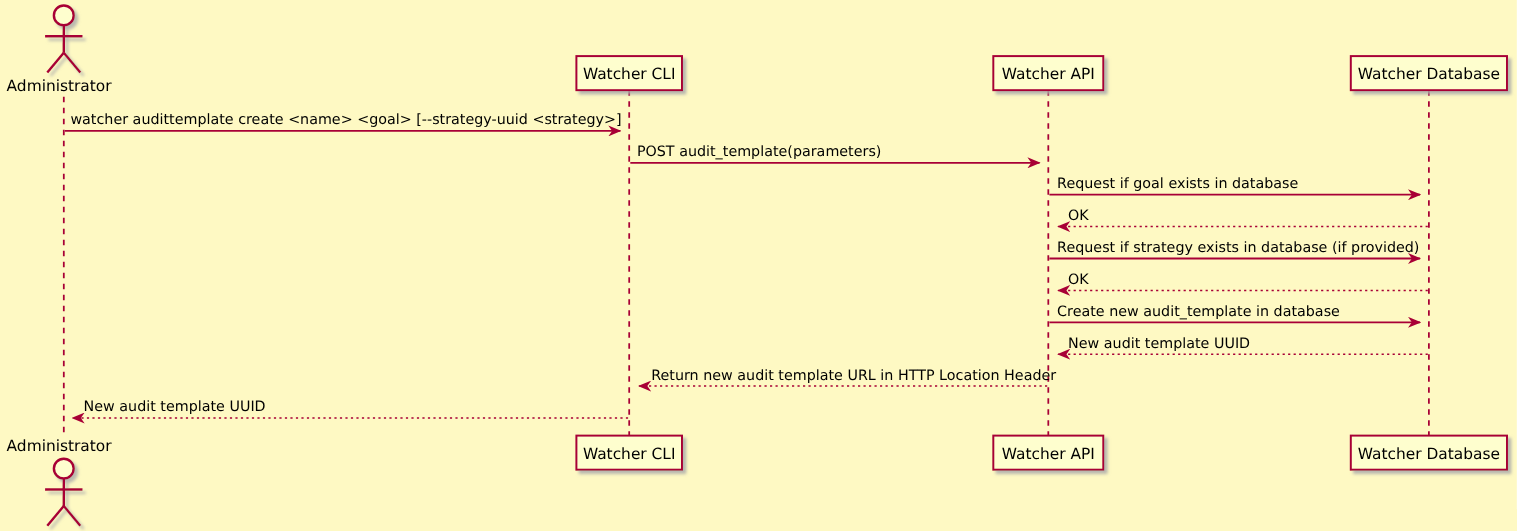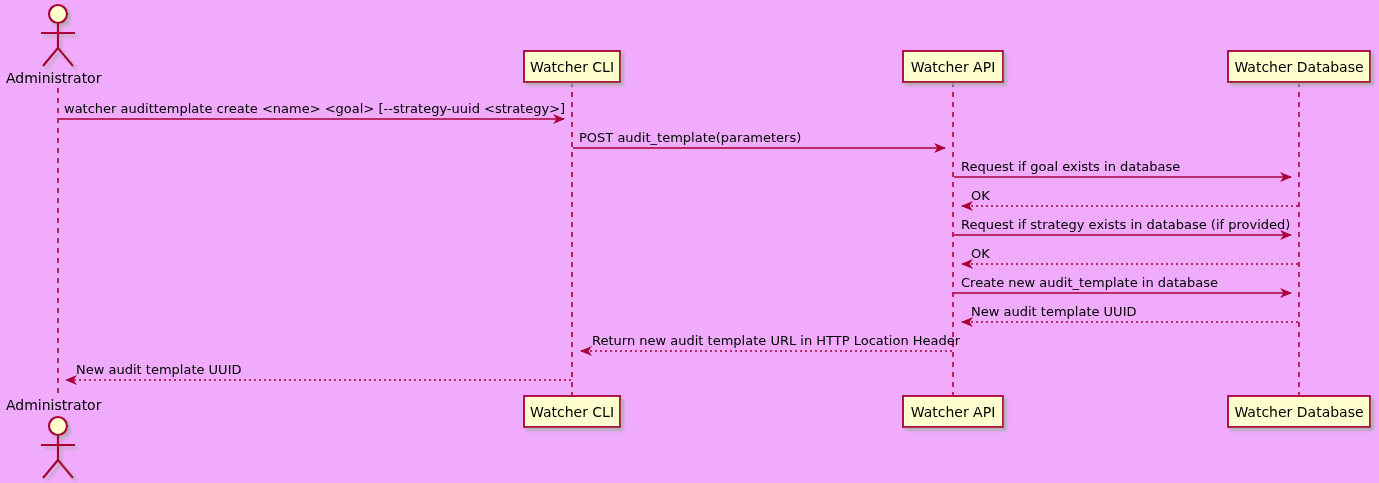--- a/index.html
+++ b/index.html
@@ -5,21 +5,21 @@
 <style>
   html, body {
     margin: 0;
     padding: 0;
     background: #FFFFFF;
   }
   #diagram-root {
     position: relative;
     width: 1379px;
     height: 483px;
-    background: #f0abfc;
+    background: #fef9c3;
     font-family: "DejaVu Sans", sans-serif;
     overflow: hidden;
   }
   #diagram-svg {
     position: absolute;
     left: 0;
     top: 0;
     width: 1379px;
     height: 483px;
   }

